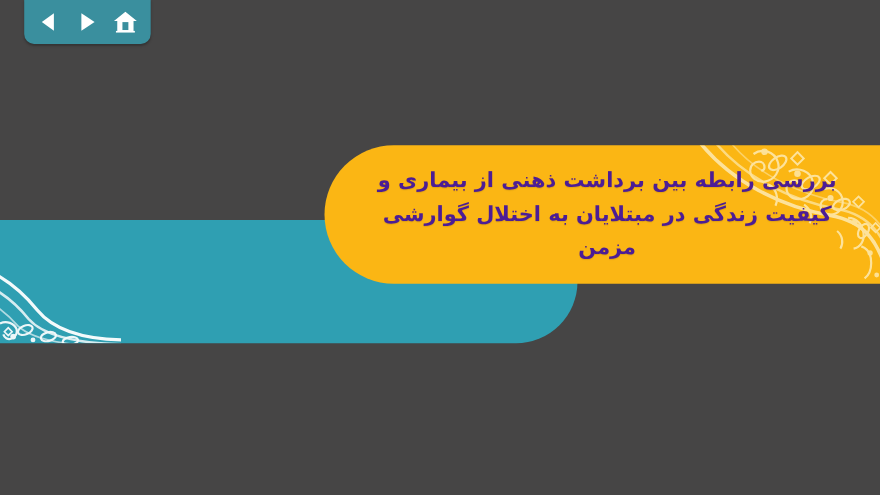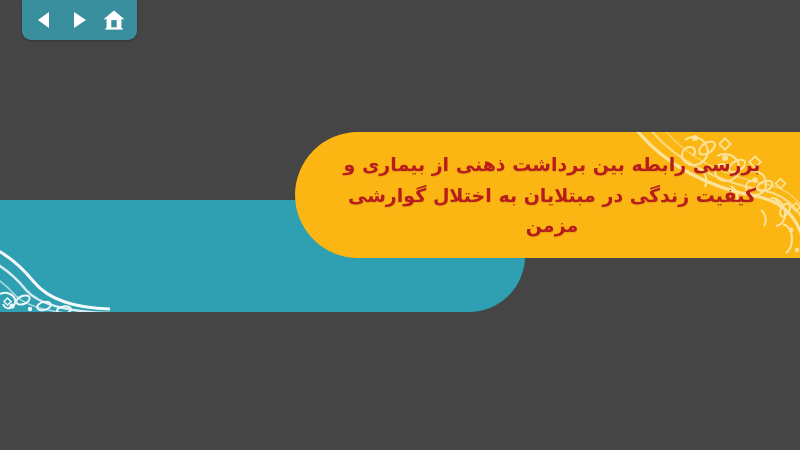--- a/index.html
+++ b/index.html
@@ -92,21 +92,21 @@
     right: 0;
     top: 0;
     width: 190px;
     height: 126px;
     opacity: .92;
     pointer-events: none;
   }
   #slide-title {
     position: relative;
     z-index: 2;
-    color: #b91c1c;
+    color: #4c1d95;
     direction: rtl;
     text-align: center;
     font-size: 19px;
     font-weight: bold;
     line-height: 1.62;
     width: 455px;
     margin-right: 6px;
     text-shadow: 0 1px 1px rgba(0,0,0,.10);
   }
 </style>

